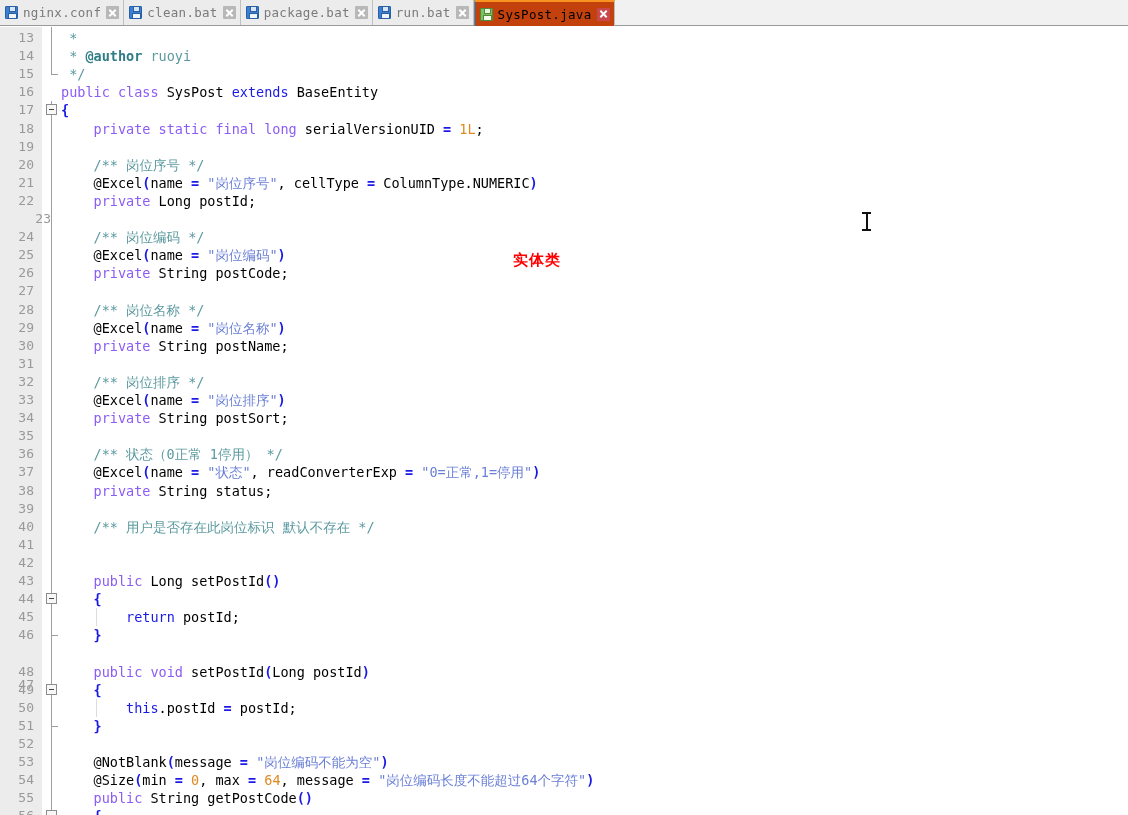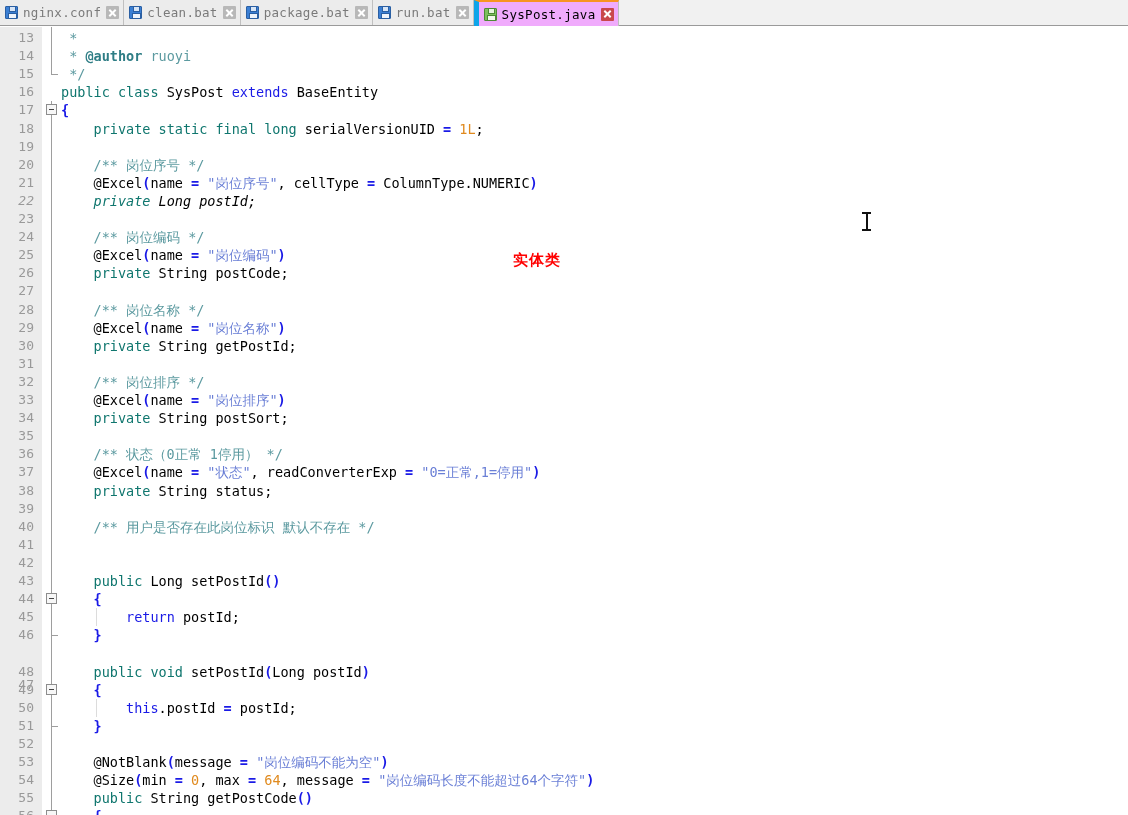--- a/index.html
+++ b/index.html
@@ -27,24 +27,24 @@
     background:#ececec;
     border-right:1px solid #c0c0c0;
     font-family:"DejaVu Sans Mono","Liberation Mono",monospace;
     font-size:12.5px;
     color:#7a7a7a;
     white-space:nowrap;
     cursor:default;
     position:relative;
   }
   .tab.active{
-    background:#f0abfc;
+    background:#c2410c;
     color:#000000;
     border-top:2px solid #f79421;
-    border-left:5px solid #0ea5e9;
+    border-left:1px solid #0ea5e9;
     border-right:1px solid #bdbdbd;
     height:26px;
     z-index:3;
   }
   .tab .tab-label{letter-spacing:0.3px;}
   .tab.active .tab-label{letter-spacing:0.3px;}
 
   
   .floppy{
     width:13px;height:13px;flex:0 0 13px;
@@ -118,21 +118,21 @@
     background:#f7f7f7;border:1px solid #8d8d8d;box-sizing:border-box;
     z-index:4;cursor:pointer;
   }
   .foldbox:before{
     content:"";position:absolute;left:2px;top:4px;width:5px;height:1px;background:#444;
   }
   .foldend{position:absolute;left:51px;width:7px;height:1px;background:#9e9e9e;}
   .indentline{position:absolute;width:1px;background:#dcdcdc;}
 
   
-  .kw{color:#0f766e;}                 
+  .kw{color:#8b5cf6;}                 
   .kwb{color:#1a1ae6;font-weight:normal;} 
   .cmt{color:#5c9aa0;}                
   .cmtb{color:#2e7d85;font-weight:bold;} 
   .str{color:#6a7fd6;}                
   .num{color:#e08a1e;}                
   .par{color:#1a1ae6;font-weight:bold;} 
   .plain{color:#000000;}
 
   
   .redlabel{
@@ -198,29 +198,29 @@
     <div class="codearea" id="codearea">
         <div class="row" style="top: 2px; position: absolute; left: 0px; right: 0px;"><span class="lnum">13</span><span class="code"><span class="cmt"> * </span></span></div>
         <div class="row" style="top: 20.1px; position: absolute; left: 0px; right: 0px;"><span class="lnum">14</span><span class="code"><span class="cmt"> * </span><span class="cmtb">@author</span><span class="cmt"> ruoyi</span></span></div>
         <div class="row" style="top: 38.2px; position: absolute; left: 0px; right: 0px;"><span class="lnum">15</span><span class="code"><span class="cmt"> */</span></span></div>
         <div class="row" style="top: 56.3px; position: absolute; left: 0px; right: 0px;"><span class="lnum">16</span><span class="code"><span class="kw">public class </span><span class="plain">SysPost </span><span class="kwb">extends</span><span class="plain"> BaseEntity</span></span></div>
         <div class="row" style="top: 74.4px; position: absolute; left: 0px; right: 0px;"><span class="lnum">17</span><span class="code"><span class="par">{</span></span></div>
         <div class="row" style="top: 92.5px; position: absolute; left: 0px; right: 0px;"><span class="lnum">18</span><span class="code"><span class="plain">    </span><span class="kw">private static final long</span><span class="plain"> serialVersionUID </span><span class="par">=</span><span class="plain"> </span><span class="num">1L</span><span class="plain">;</span></span></div>
         <div class="row" style="top: 110.6px; position: absolute; left: 0px; right: 0px;"><span class="lnum">19</span><span class="code"></span></div>
         <div class="row" style="top: 128.7px; position: absolute; left: 0px; right: 0px; padding-left: 44px;"><span class="lnum">20</span><span class="code"><span class="cmt">    /** 岗位序号 */</span></span></div>
         <div class="row" style="top: 146.8px; position: absolute; left: 0px; right: 0px;"><span class="lnum">21</span><span class="code"><span class="plain">    @Excel</span><span class="par">(</span><span class="plain">name </span><span class="par">=</span><span class="plain"> </span><span class="str">"岗位序号"</span><span class="plain">, cellType </span><span class="par">=</span><span class="plain"> ColumnType.NUMERIC</span><span class="par">)</span></span></div>
-        <div class="row" style="top: 164.9px; position: absolute; left: 0px; right: 0px; font-style: italic;"><span class="lnum">22</span><span class="code"><span class="plain">    </span><span class="kw">private</span><span class="plain"> Long postId;</span></span></div>
-        <div class="row" style="top: 183px; position: absolute; left: 0px; right: 0px;"><span class="lnum">23</span><span class="code"></span></div>
+        <div class="row" style="top: 164.9px; position: absolute; left: 0px; right: 0px;"><span class="lnum">22</span><span class="code"><span class="plain">    </span><span class="kw">private</span><span class="plain"> Long postId;</span></span></div>
+        <div class="row" style="top: 183px; position: absolute; left: 17px; right: 0px;"><span class="lnum">23</span><span class="code"></span></div>
         <div class="row" style="top: 201.1px; position: absolute; left: 0px; right: 0px;"><span class="lnum">24</span><span class="code"><span class="cmt">    /** 岗位编码 */</span></span></div>
         <div class="row" style="top: 219.2px; position: absolute; left: 0px; right: 0px;"><span class="lnum">25</span><span class="code"><span class="plain">    @Excel</span><span class="par">(</span><span class="plain">name </span><span class="par">=</span><span class="plain"> </span><span class="str">"岗位编码"</span><span class="par">)</span></span></div>
         <div class="row" style="top: 237.3px; position: absolute; left: 0px; right: 0px;"><span class="lnum">26</span><span class="code"><span class="plain">    </span><span class="kw">private</span><span class="plain"> String postCode;</span></span></div>
         <div class="row" style="top: 255.4px; position: absolute; left: 0px; right: 0px;"><span class="lnum">27</span><span class="code"></span></div>
         <div class="row" style="top: 273.5px; position: absolute; left: 0px; right: 0px;"><span class="lnum">28</span><span class="code"><span class="cmt">    /** 岗位名称 */</span></span></div>
         <div class="row" style="top: 291.6px; position: absolute; left: 0px; right: 0px;"><span class="lnum">29</span><span class="code"><span class="plain">    @Excel</span><span class="par">(</span><span class="plain">name </span><span class="par">=</span><span class="plain"> </span><span class="str">"岗位名称"</span><span class="par">)</span></span></div>
-        <div class="row" style="top: 309.7px; position: absolute; left: 0px; right: 0px;"><span class="lnum">30</span><span class="code"><span class="plain">    </span><span class="kw">private</span><span class="plain"> String getPostId;</span></span></div>
+        <div class="row" style="top: 309.7px; position: absolute; left: 0px; right: 0px;"><span class="lnum">30</span><span class="code"><span class="plain">    </span><span class="kw">private</span><span class="plain"> String postName;</span></span></div>
         <div class="row" style="top: 327.8px; position: absolute; left: 0px; right: 0px;"><span class="lnum">31</span><span class="code"></span></div>
         <div class="row" style="top: 345.9px; position: absolute; left: 0px; right: 0px;"><span class="lnum">32</span><span class="code"><span class="cmt">    /** 岗位排序 */</span></span></div>
         <div class="row" style="top: 364px; position: absolute; left: 0px; right: 0px;"><span class="lnum">33</span><span class="code"><span class="plain">    @Excel</span><span class="par">(</span><span class="plain">name </span><span class="par">=</span><span class="plain"> </span><span class="str">"岗位排序"</span><span class="par">)</span></span></div>
         <div class="row" style="top: 382.1px; position: absolute; left: 0px; right: 0px;"><span class="lnum">34</span><span class="code"><span class="plain">    </span><span class="kw">private</span><span class="plain"> String postSort;</span></span></div>
         <div class="row" style="top: 400.2px; position: absolute; left: 0px; right: 0px;"><span class="lnum">35</span><span class="code"></span></div>
         <div class="row" style="top: 418.3px; position: absolute; left: 0px; right: 0px;"><span class="lnum">36</span><span class="code"><span class="cmt">    /** 状态（0正常 1停用） */</span></span></div>
         <div class="row" style="top: 436.4px; position: absolute; left: 0px; right: 0px;"><span class="lnum">37</span><span class="code"><span class="plain">    @Excel</span><span class="par">(</span><span class="plain">name </span><span class="par">=</span><span class="plain"> </span><span class="str">"状态"</span><span class="plain">, readConverterExp </span><span class="par">=</span><span class="plain"> </span><span class="str">"0=正常,1=停用"</span><span class="par">)</span></span></div>
         <div class="row" style="top: 454.5px; position: absolute; left: 0px; right: 0px;"><span class="lnum">38</span><span class="code"><span class="plain">    </span><span class="kw">private</span><span class="plain"> String status;</span></span></div>
         <div class="row" style="top: 472.6px; position: absolute; left: 0px; right: 0px;"><span class="lnum">39</span><span class="code"></span></div>
         <div class="row" style="top: 490.7px; position: absolute; left: 0px; right: 0px;"><span class="lnum">40</span><span class="code"><span class="cmt">    /** 用户是否存在此岗位标识 默认不存在 */</span></span></div>

